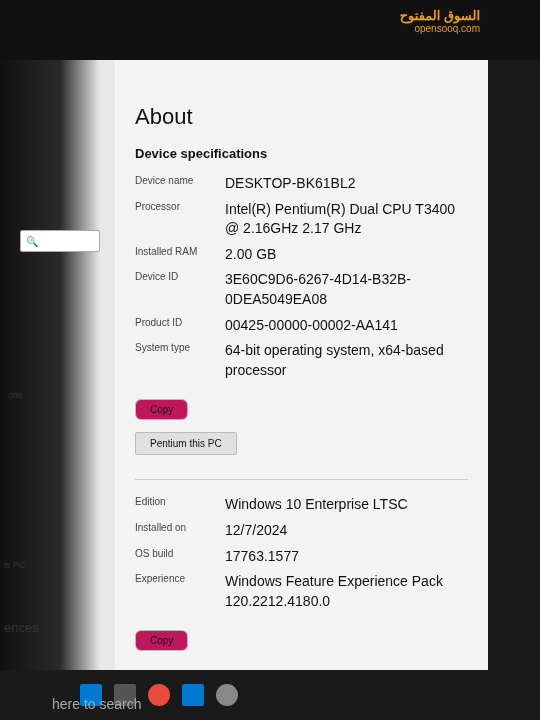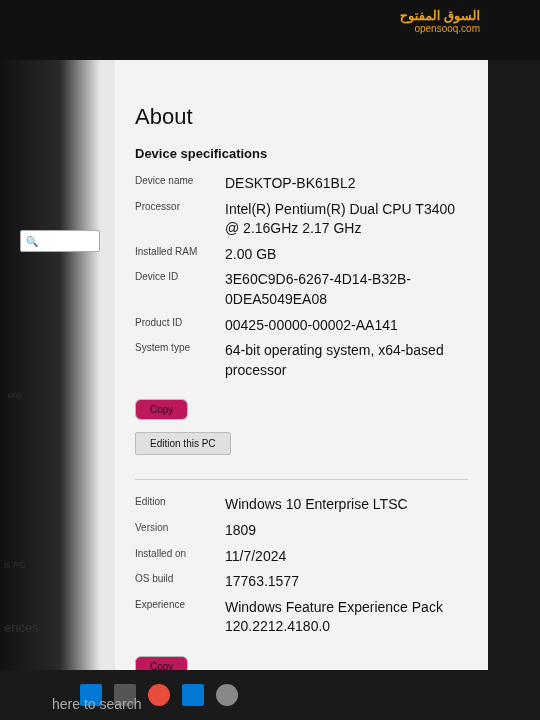--- a/index.html
+++ b/index.html
@@ -331,39 +331,35 @@
           </tr>
           <tr>
             <td>System type</td>
             <td>64-bit operating system, x64-based processor</td>
           </tr>
         </tbody>
     </table>
 
     <button class="btn-copy">Copy</button>
     <br>
-    <button class="btn-rename">Edition this PC</button>
+    <button class="btn-rename">Pentium this PC</button>
 
     <hr class="divider">
 
     
 
     <table class="spec-table">
       <tbody id="windows-specs-body">
       <tr>
             <td>Edition</td>
             <td>Windows 10 Enterprise LTSC</td>
           </tr>
           <tr>
-            <td>Version</td>
-            <td>1809</td>
-          </tr>
-          <tr>
             <td>Installed on</td>
-            <td>11/7/2024</td>
+            <td>12/7/2024</td>
           </tr>
           <tr>
             <td>OS build</td>
             <td>17763.1577</td>
           </tr>
           <tr>
             <td>Experience</td>
             <td>Windows Feature Experience Pack 120.2212.4180.0</td>
           </tr>
         </tbody>

